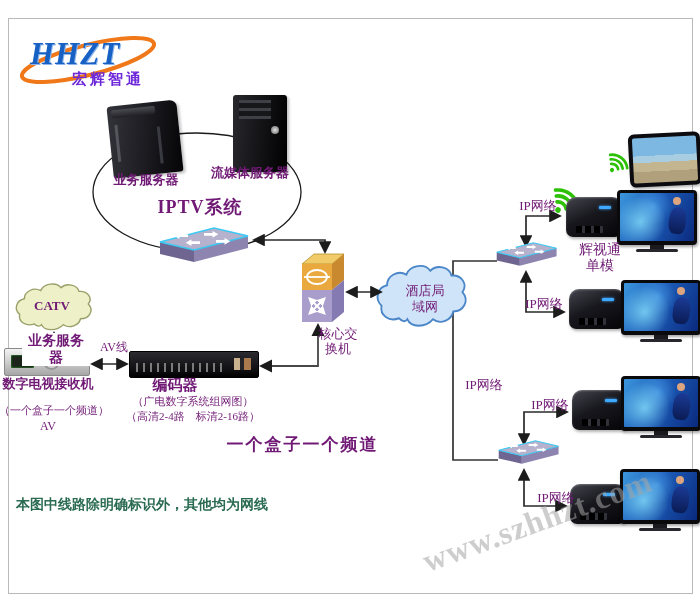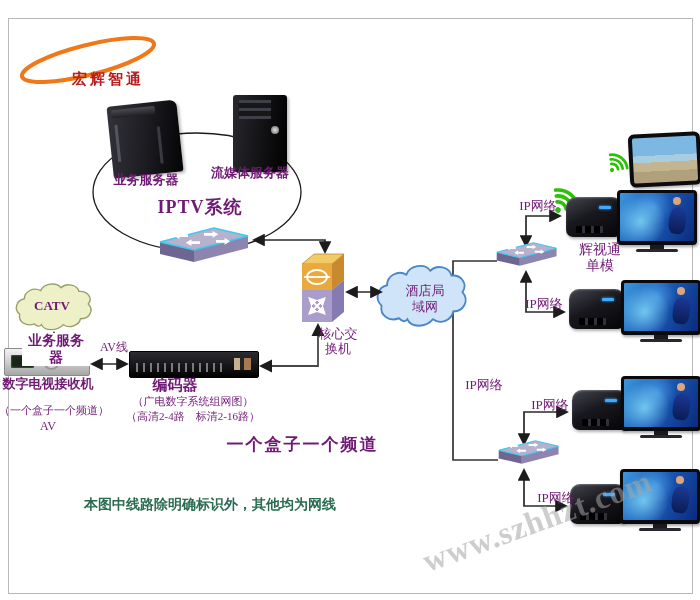--- a/index.html
+++ b/index.html
@@ -7,21 +7,21 @@
          font-family:"Liberation Serif","DejaVu Serif",serif;color:#111;}
   .page-border{position:absolute;left:8px;top:18px;width:683px;height:574px;border:1px solid #b9b9b9;}
   svg{position:absolute;left:0;top:0;}
   .lbl{position:absolute;text-align:center;line-height:1.18;color:#701a75;}
   .dev{position:absolute;}
 
   
   .logo{position:absolute;left:14px;top:28px;width:158px;height:66px;}
   .logo-text{position:absolute;left:16px;top:8px;font-size:31px;font-weight:bold;font-style:italic;
              color:#1760c4;letter-spacing:1px;text-shadow:1px 1px 0 #8db7ec;}
-  .logo-sub{position:absolute;left:58px;top:42px;font-size:15px;font-weight:bold;color:#b91c1c;letter-spacing:3px;}
+  .logo-sub{position:absolute;left:58px;top:42px;font-size:15px;font-weight:bold;color:#6d28d9;letter-spacing:3px;}
 
   
   .server1{left:110px;top:103px;width:70px;height:72px;border-radius:4px 7px 3px 3px;transform:rotate(-6deg);
     background:linear-gradient(100deg,#33333a 0%,#1a1a1f 55%,#050507 100%);box-shadow:2px 2px 3px rgba(0,0,0,.25);}
   .server1::before{content:"";position:absolute;left:6%;top:6%;width:62%;height:10%;
     background:linear-gradient(#4a4a52,#202024);border-radius:2px;}
   .server1::after{content:"";position:absolute;left:9%;top:26%;width:3px;height:52%;background:#55555e;
     box-shadow:42px 6px 0 #3a3a42;}
   .server2{left:233px;top:95px;width:54px;height:77px;border-radius:3px;
     background:linear-gradient(95deg,#28282d 0%,#101013 60%,#000 100%);box-shadow:2px 2px 3px rgba(0,0,0,.25);}
@@ -150,20 +150,21 @@
     <use href="#coreSw" transform="translate(302,252)"></use>
 
     <use href="#wifi" transform="translate(612,170) rotate(38) scale(0.8)"></use>
     <use href="#wifi" transform="translate(558,210) rotate(38) scale(1.05)"></use>
   </svg>
 
   <div class="logo">
     <svg width="158" height="66">
       <ellipse cx="74" cy="32" rx="68" ry="15" fill="none" stroke="#f07818" stroke-width="4" transform="rotate(-14 74 32)"></ellipse>
     </svg>
+    <div class="logo-text">HHZT</div>
     <div class="logo-sub">宏辉智通</div>
   </div>
 
   <div class="dev server1"></div>
   <div class="dev server2"></div>
   <div class="dev receiver"></div>
   <div class="dev encoder"></div>
 
   <div class="dev stb stb1"></div>
   <div class="dev stb stb2"></div>
@@ -228,16 +229,16 @@
   <div class="lbl t13" style="left:508px;top:198px;width:60px;">IP网络</div>
   <div class="lbl t13" style="left:516px;top:296px;width:56px;">IP网络</div>
   <div class="lbl t13" style="left:456px;top:377px;width:56px;">IP网络</div>
   <div class="lbl t13" style="left:522px;top:397px;width:56px;">IP网络</div>
   <div class="lbl t13" style="left:528px;top:490px;width:56px;">IP网络</div>
 
   <div class="lbl t14" style="left:572px;top:242px;width:56px;">辉视通</div>
   <div class="lbl t14" style="left:572px;top:258px;width:56px;">单模</div>
 
   <div class="lbl title" style="left:205px;top:435px;width:195px;">一个盒子一个频道</div>
-  <div class="lbl footnote" style="left:16px;top:497px;width:320px;text-align:right;">本图中线路除明确标识外，其他均为网线</div>
+  <div class="lbl footnote" style="left:16px;top:497px;width:320px;">本图中线路除明确标识外，其他均为网线</div>
 
   <div class="watermark">www.szhhzt.com</div>
 </div>
 
 </body></html>

